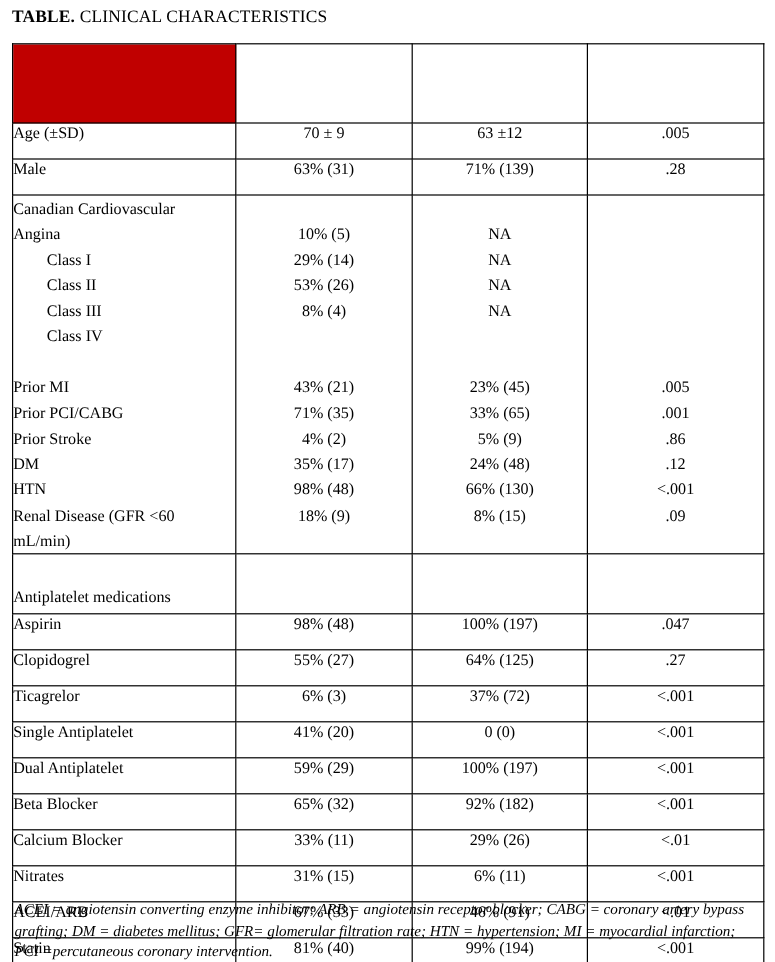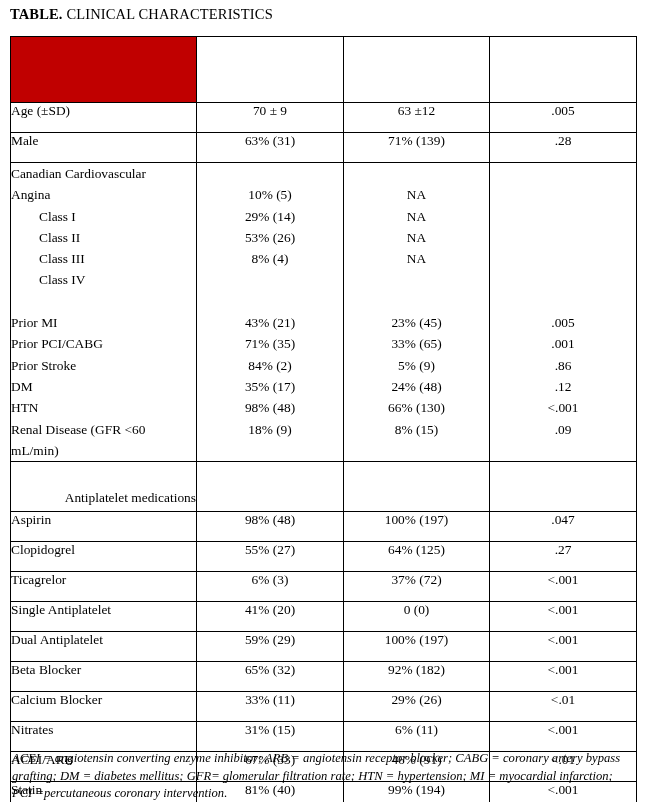--- a/index.html
+++ b/index.html
@@ -106,21 +106,21 @@
   .ln {
     display: block;
     line-height: 21.3px;
     height: 21.3px;
     white-space: nowrap;
   }
   .ln.ind { padding-left: 28px; }
   .ln.empty { visibility: hidden; }
 
   
-  tr.r-section td { height: 44px; text-align: right; }
+  tr.r-section td { height: 44px; }
   tr.r-section td.lbl {
     vertical-align: bottom;
     padding-bottom: 5px;
   }
 
   
   .footnote {
     position: absolute;
     left: 10px;
     top: 748px;
@@ -207,21 +207,21 @@
           <td class="block center" id="block-cad">
               <span class="ln empty">&nbsp;</span>
               <span class="ln">10% (5)</span>
               <span class="ln">29% (14)</span>
               <span class="ln">53% (26)</span>
               <span class="ln">8% (4)</span>
               <span class="ln empty">&nbsp;</span>
               <span class="ln empty">&nbsp;</span>
               <span class="ln">43% (21)</span>
               <span class="ln">71% (35)</span>
-              <span class="ln">84% (2)</span>
+              <span class="ln">4% (2)</span>
               <span class="ln">35% (17)</span>
               <span class="ln">98% (48)</span>
               <span class="ln">18% (9)</span>
               <span class="ln empty">&nbsp;</span>
             </td>
           <td class="block center" id="block-mi">
               <span class="ln empty">&nbsp;</span>
               <span class="ln">NA</span>
               <span class="ln">NA</span>
               <span class="ln">NA</span>

